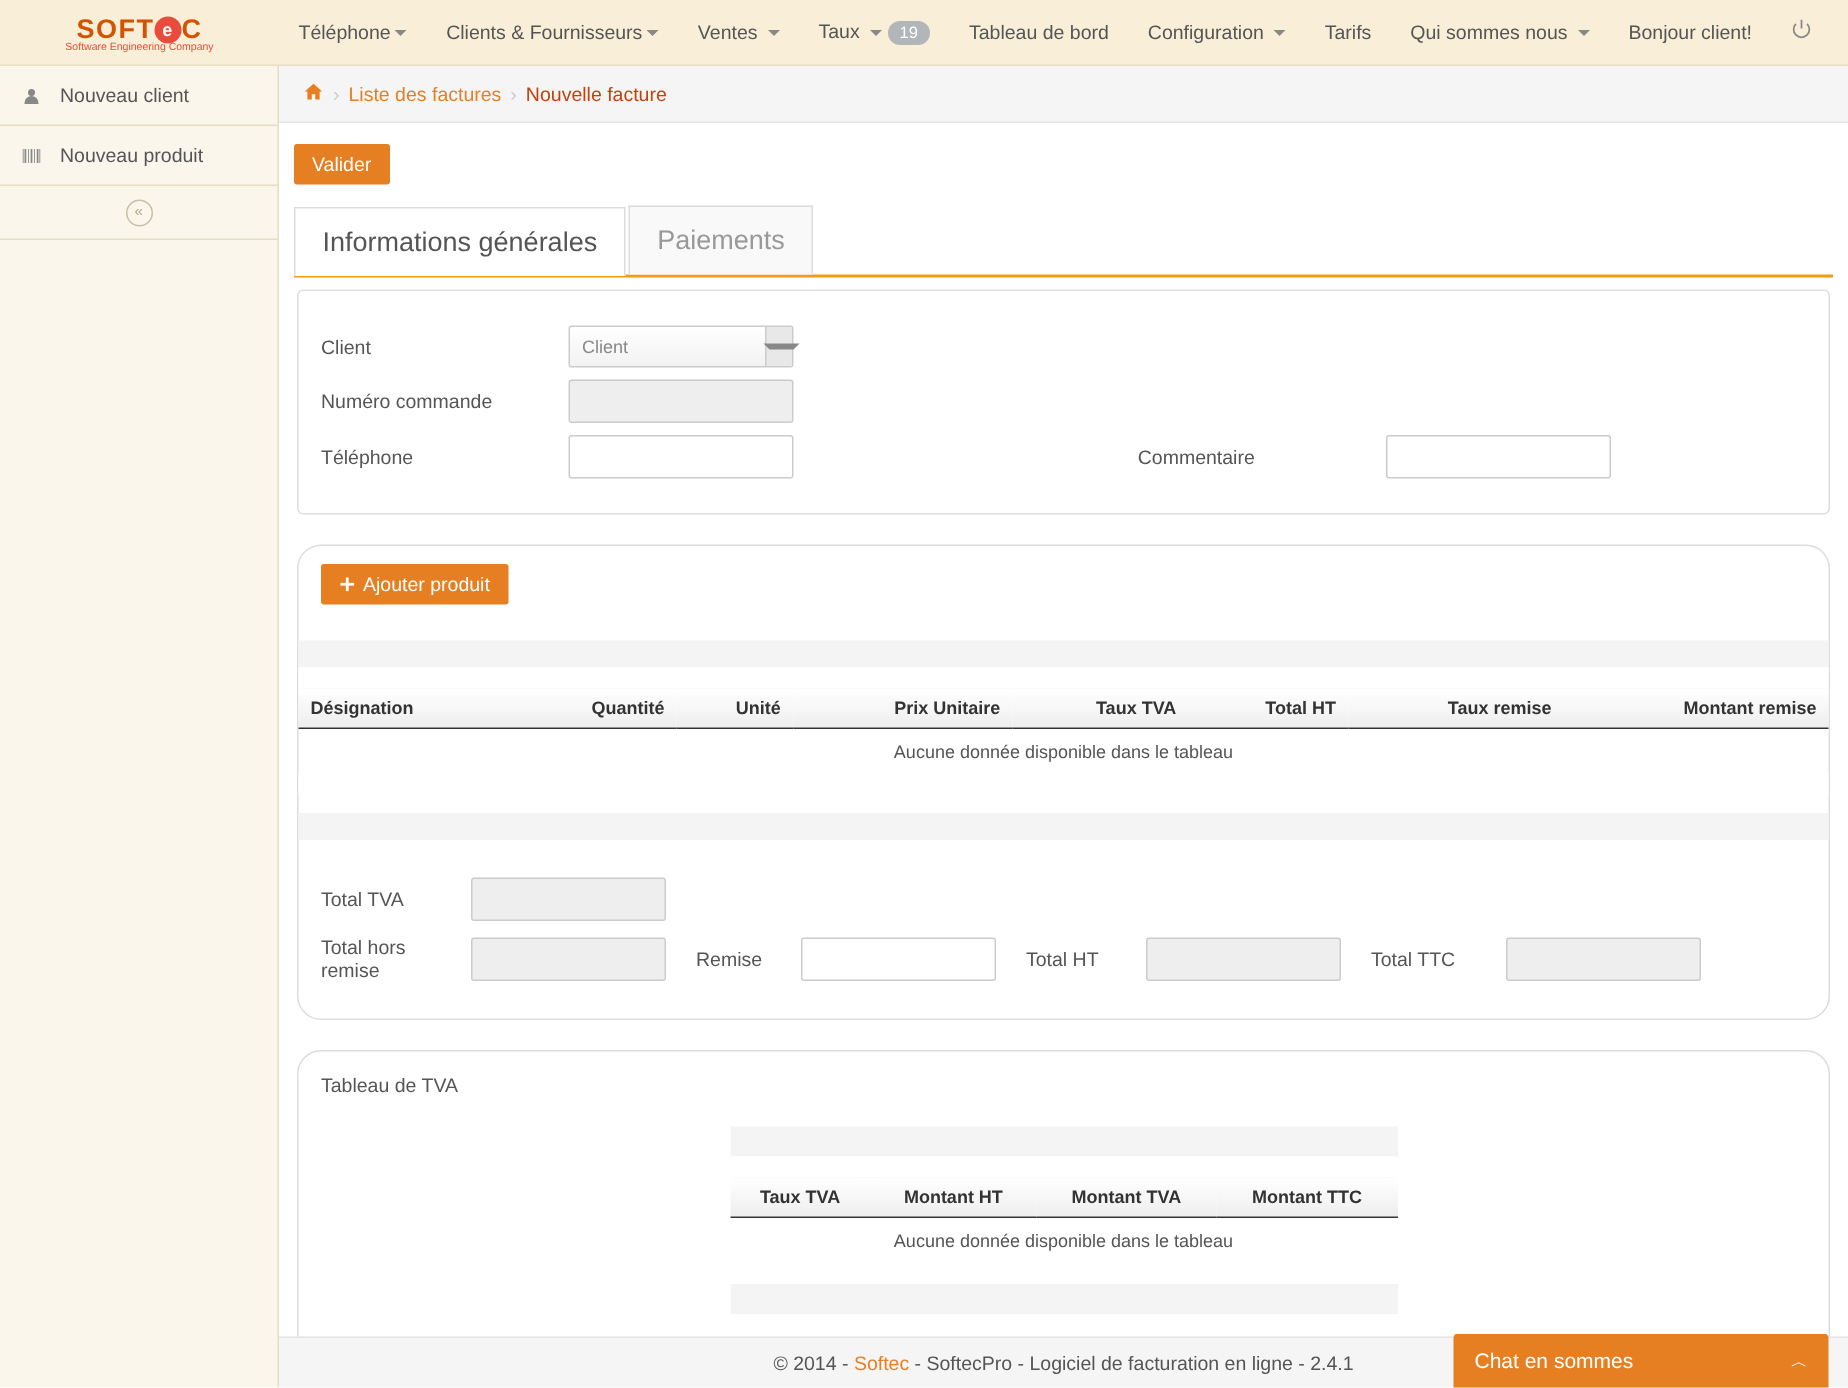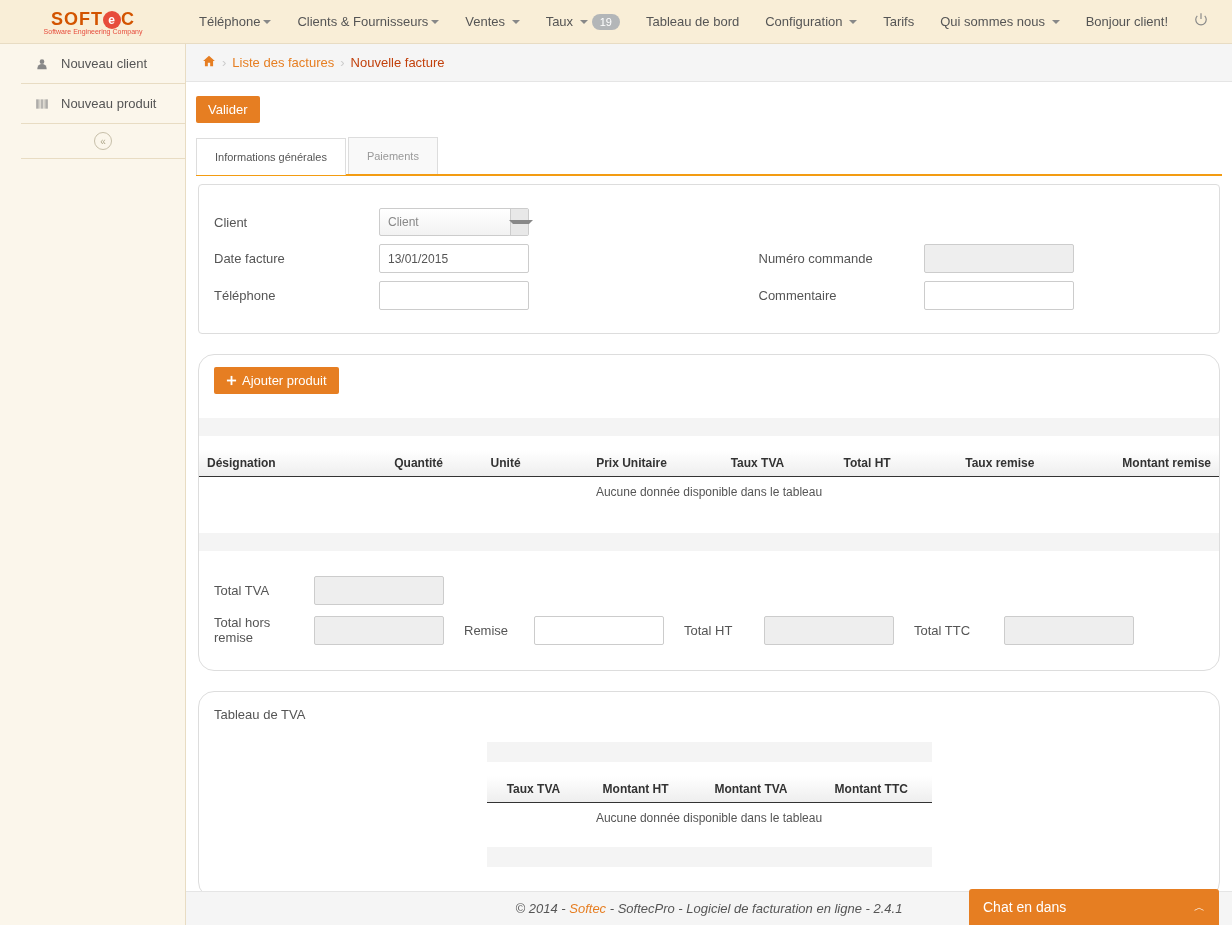--- a/index.html
+++ b/index.html
@@ -12,38 +12,38 @@
 .logo-text .o-circle { display: inline-block; width: 18px; height: 18px; border-radius: 50%; background: #e74c3c; color: #fff; font-size: 12px; font-weight: bold; line-height: 18px; vertical-align: middle; }
 .logo-sub { font-size: 7px; color: #e74c3c; margin-top: -2px; }
 .navmenu { display: flex; flex: 1; align-items: center; }
 .navmenu .nav-item { padding: 0 13px; color: #555; font-size: 13px; line-height: 44px; cursor: pointer; position: relative; }
 .caret { display: inline-block; width: 0; height: 0; margin-left: 3px; vertical-align: middle; border-top: 4px solid #888; border-right: 4px solid transparent; border-left: 4px solid transparent; }
 .badge { background: #b3b6b8; color: #fff; border-radius: 10px; padding: 2px 8px; font-size: 11px; margin-left: 4px; }
 .power-icon { width: 14px; height: 14px; }
 
 
 .container { display: flex; height: calc(925px - 44px); }
-.sidebar { width: 186px; background: #fbf6eb; border-right: 1px solid #e8dcc3; padding-left: 21px; }
+.sidebar { width: 186px; background: #fbf6eb; border-right: 1px solid #e8dcc3; }
 .side-item { display: flex; align-items: center; padding: 12px 14px; border-bottom: 1px solid #e8dcc3; color: #555; cursor: pointer; gap: 12px; }
 .side-item svg { width: 14px; height: 14px; }
 .side-collapse { text-align: center; padding: 8px 0; border-bottom: 1px solid #e8dcc3; }
 .collapse-circle { display: inline-flex; width: 18px; height: 18px; border: 1px solid #c7bfa9; border-radius: 50%; align-items: center; justify-content: center; color: #b0a98d; font-size: 10px; }
 
 .main { flex: 1; background: #fff; overflow-y: auto; position: relative; }
 .breadcrumb { background: #f5f5f5; border-bottom: 1px solid #e5e5e5; padding: 10px 16px; display: flex; align-items: center; gap: 6px; font-size: 13px; }
 .breadcrumb a { color: #e67e22; text-decoration: none; }
 .breadcrumb .sep { color: #ccc; }
 .breadcrumb .current { color: #c2410c; }
 .home-ic { color: #e67e22; }
 
 .content-pad { padding: 14px 0 60px 0; }
 .btn-orange { background: #e67e22; color: #fff; border: none; padding: 6px 12px; font-size: 13px; border-radius: 2px; cursor: pointer; display: inline-flex; align-items: center; gap: 5px; margin-left: 10px; }
 
 .tabs { margin: 14px 10px 0 10px; border-bottom: 2px solid #f39c12; display: flex; }
-.tab { padding: 12px 18px; color: #999; background: #f9f9f9; border: 1px solid #ddd; border-bottom: none; margin-right: 2px; cursor: pointer; font-size: 11px; }
+.tab { padding: 12px 18px; color: #999; background: #f9f9f9; border: 1px solid #ddd; border-bottom: none; margin-right: 2px; cursor: pointer; font-size: 18px; }
 .tab.active { background: #fff; color: #555; border-top: 1px solid #ddd; position: relative; top: 1px; }
 
 .panel { border: 1px solid #ddd; border-radius: 4px; margin: 8px 12px; padding: 15px; }
 .form-row { display: flex; margin: 8px 0; align-items: center; }
 .fcol-l { display: flex; align-items: center; flex: 0 0 55%; }
 .fcol-r { display: flex; align-items: center; flex: 0 0 45%; }
 .flabel { width: 165px; font-size: 13px; color: #555; }
 .finput { width: 150px; height: 29px; border: 1px solid #ccc; border-radius: 2px; padding: 0 8px; font-size: 12px; color: #555; background: #fff; }
 .finput.ro { background: #eee; }
 .combo { width: 150px; height: 28px; border: 1px solid #ccc; border-radius: 2px; display: flex; align-items: center; background: linear-gradient(#fff,#f2f2f2); }
@@ -67,21 +67,21 @@
 
 .tva-title { padding: 15px 15px 0 15px; font-size: 13px; }
 .tva-wrap { padding: 20px 0 30px 0; display: flex; justify-content: center; }
 .tva-inner { width: 445px; }
 .tva-spacer { height: 20px; background: #f4f4f4; }
 .tva-gap { height: 14px; background: #fff; }
 .tvatable { width: 100%; border-collapse: collapse; font-size: 12px; }
 .tvatable th { background: linear-gradient(#fff,#eee); border-bottom: 1px solid #333; padding: 6px 8px; text-align: center; font-weight: bold; color: #333; }
 .tvatable td.empty { text-align: center; padding: 8px; }
 
-.footer { position: absolute; bottom: 0; left: 186px; right: 0; background: #f5f5f5; border-top: 1px solid #e5e5e5; text-align: center; padding: 9px; font-size: 13px; color: #555; font-style: italic; }
+.footer { position: absolute; bottom: 0; left: 186px; right: 0; background: #f5f5f5; border-top: 1px solid #e5e5e5; text-align: center; padding: 9px; font-size: 13px; color: #555; }
 .footer a { color: #e67e22; text-decoration: none; }
 
 .chat-bar { position: absolute; bottom: 0; right: 13px; width: 250px; background: #e67e22; color: #fff; padding: 10px 14px; display: flex; align-items: center; justify-content: space-between; border-radius: 3px 3px 0 0; cursor: pointer; font-size: 14px; }
 .chat-bar .chev { font-size: 11px; }
 </style>
 </head>
 <body>
 
 <div class="topbar">
   <div class="logo-wrap">
@@ -164,24 +164,20 @@
             <div class="flabel">Client</div>
             <div class="combo">
               <span>Client</span>
               <div class="cbtn">
                   <span class="caret"></span>
                 </div>
             </div>
           </div>
         </div>
         <div class="form-row">
-          <div class="fcol-l">
-            <div class="flabel">Date facture</div>
-            <input class="finput" value="13/01/2015" style="">
-          </div>
           <div class="fcol-r">
             <div class="flabel">Numéro commande</div>
             <input class="finput ro" readonly="" style="">
           </div>
         </div>
         <div class="form-row">
           <div class="fcol-l">
             <div class="flabel">Téléphone</div>
             <input class="finput" style="">
           </div>
@@ -275,15 +271,15 @@
 
     </div>
   </div>
 </div>
 
 <div class="footer">
   <span>© 2014 - </span><a href="#">Softec</a><span>  - SoftecPro - Logiciel de facturation en ligne - 2.4.1</span>
 </div>
 
 <div class="chat-bar">
-  <span>Chat en dans</span>
+  <span>Chat en sommes</span>
   <span class="chev">︿</span>
 </div>
 
 </body></html>

